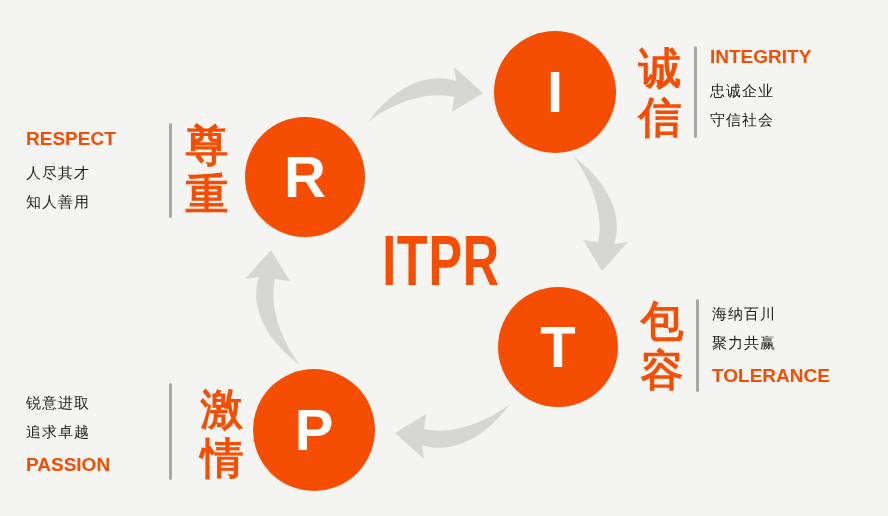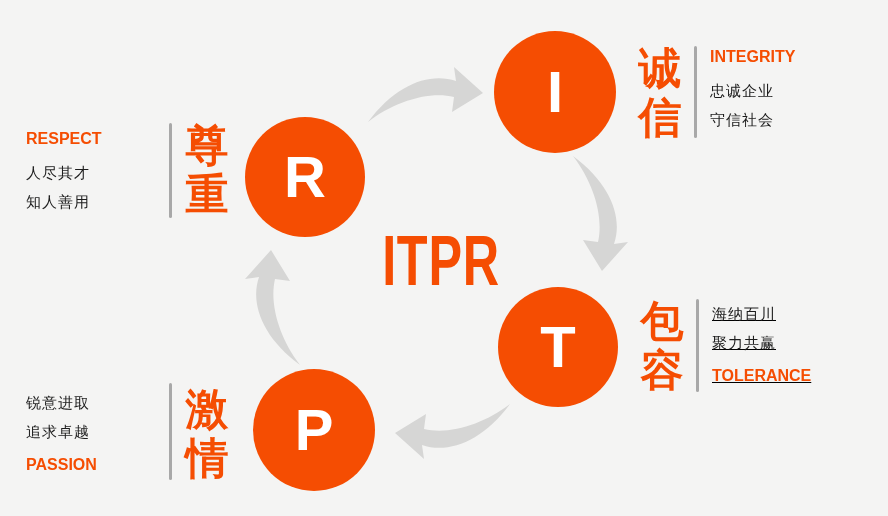--- a/index.html
+++ b/index.html
@@ -53,53 +53,53 @@
     text-align: center;
     font-size: 43px;
     font-weight: bold;
     color: var(--orange, #f54d02);
     line-height: 49px;
     word-break: break-all;
   }
   #cn-i { left: 634px; top: 44px; }
   #cn-t { left: 636px; top: 297px; }
   #cn-r { left: 181px; top: 121px; text-align: center; }
-  #cn-p { left: 181px; top: 385px; }
+  #cn-p { left: 196px; top: 385px; }
 
   
   .divider {
     position: absolute;
     width: 3px;
     border-radius: 2px;
     background: var(--divider-gray, #a8a8a8);
   }
   #div-i { left: 694px; top: 46px;  height: 92px; }
   #div-t { left: 696px; top: 299px; height: 93px; }
   #div-r { left: 169px; top: 123px; height: 95px; }
   #div-p { left: 169px; top: 383px; height: 97px; }
 
   
   .info { position: absolute; }
   .info.align-right { width: 128px; text-align: left; }
   .info .en {
-    font-size: 16px;
+    font-size: 19px;
     font-weight: bold;
     color: var(--orange, #f54d02);
     line-height: 24px;
   }
   .info .en.gap-below { margin-bottom: 7px; }
   .info .en.gap-above { margin-top: 7px; }
   .info .desc {
     font-size: 15px;
     color: var(--text-dark, #1c1c1c);
     line-height: 29px;
     letter-spacing: 1px;
   }
   #info-i { left: 710px; top: 45px; }
-  #info-t { left: 712px; top: 299px; text-decoration: underline; }
+  #info-t { left: 712px; top: 299px; }
   #info-r { left: 26px;  top: 127px; }
   #info-p { left: 26px;  top: 388px; }
 
   
   .arrow { position: absolute; width: 120px; height: 62px; }
   .arrow svg { width: 100%; height: 100%; display: block; }
   .arrow path { fill: var(--arrow-gray, #d6d6d5); }
   #arrow-top    { left: 366px; top: 64px; }
   #arrow-right  { left: 540px; top: 183px; transform: rotate(90deg); }
   #arrow-bottom { left: 392px; top: 400px; transform: rotate(180deg); }

